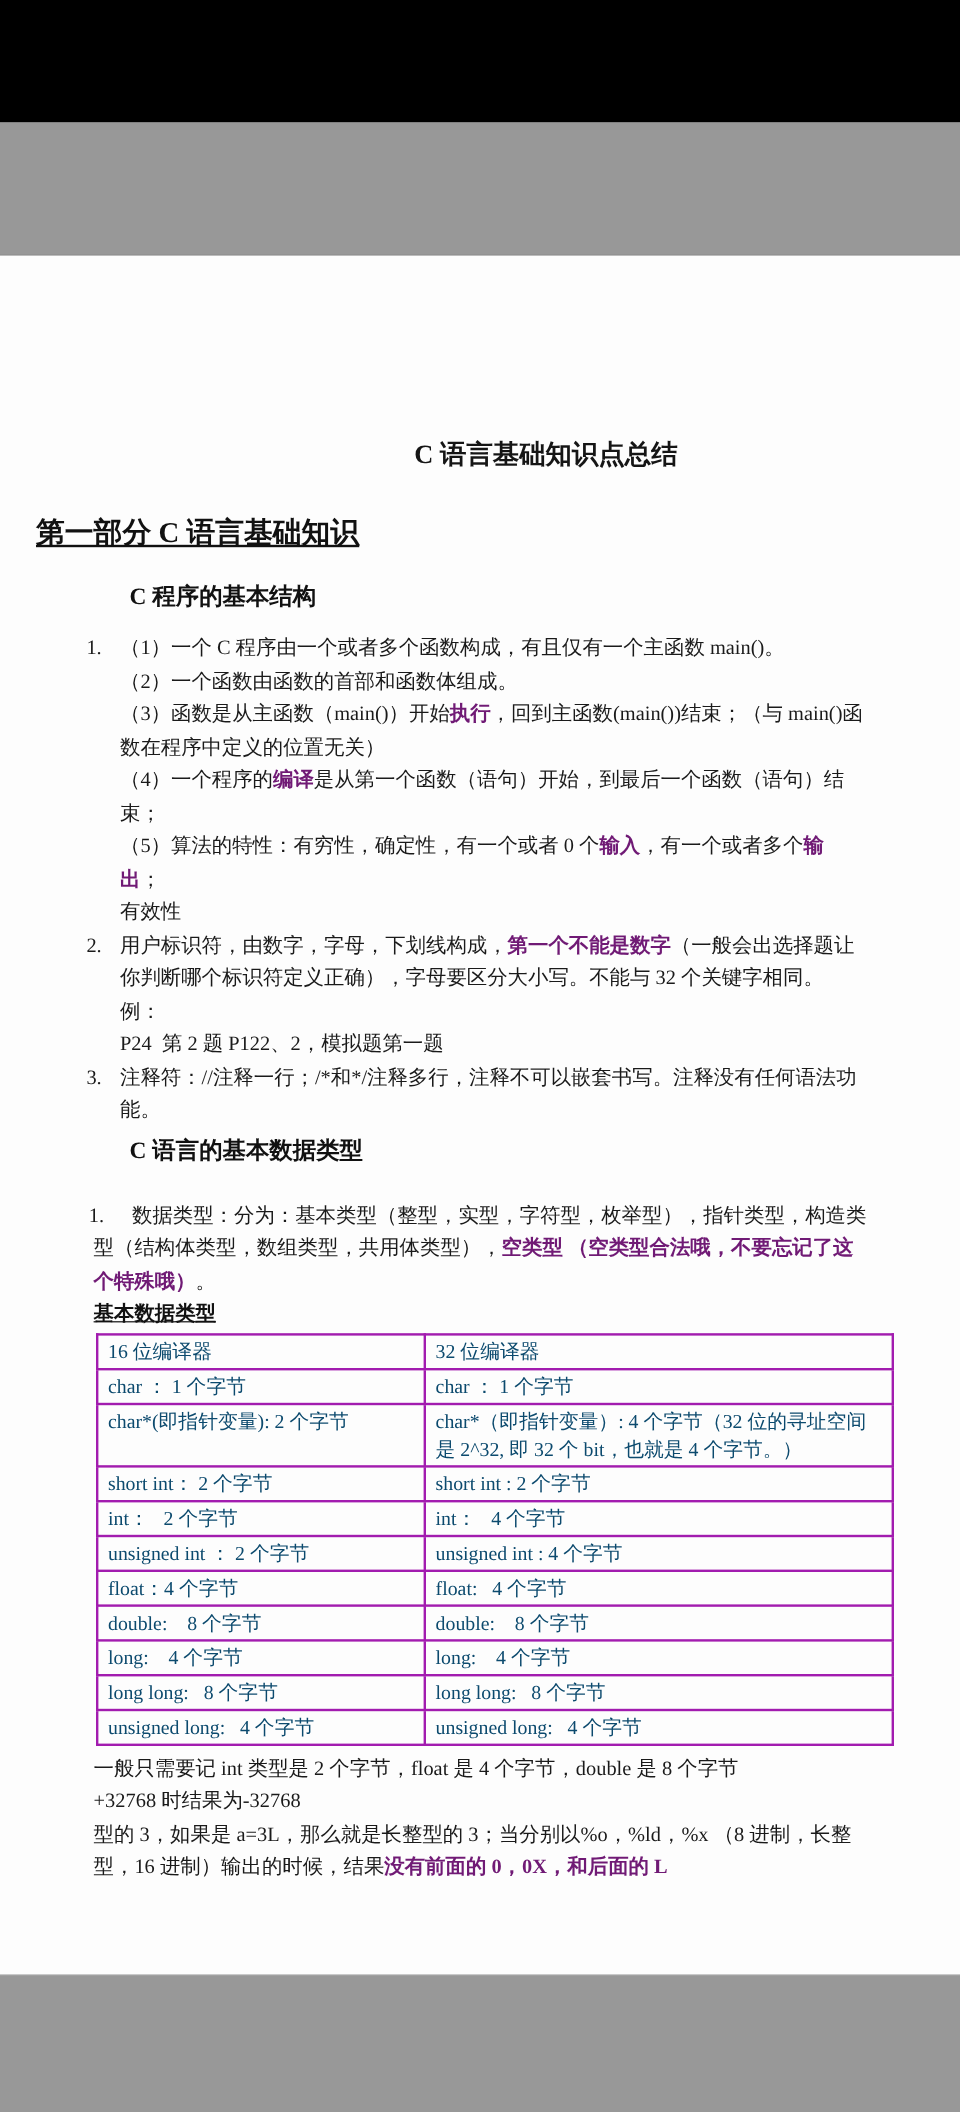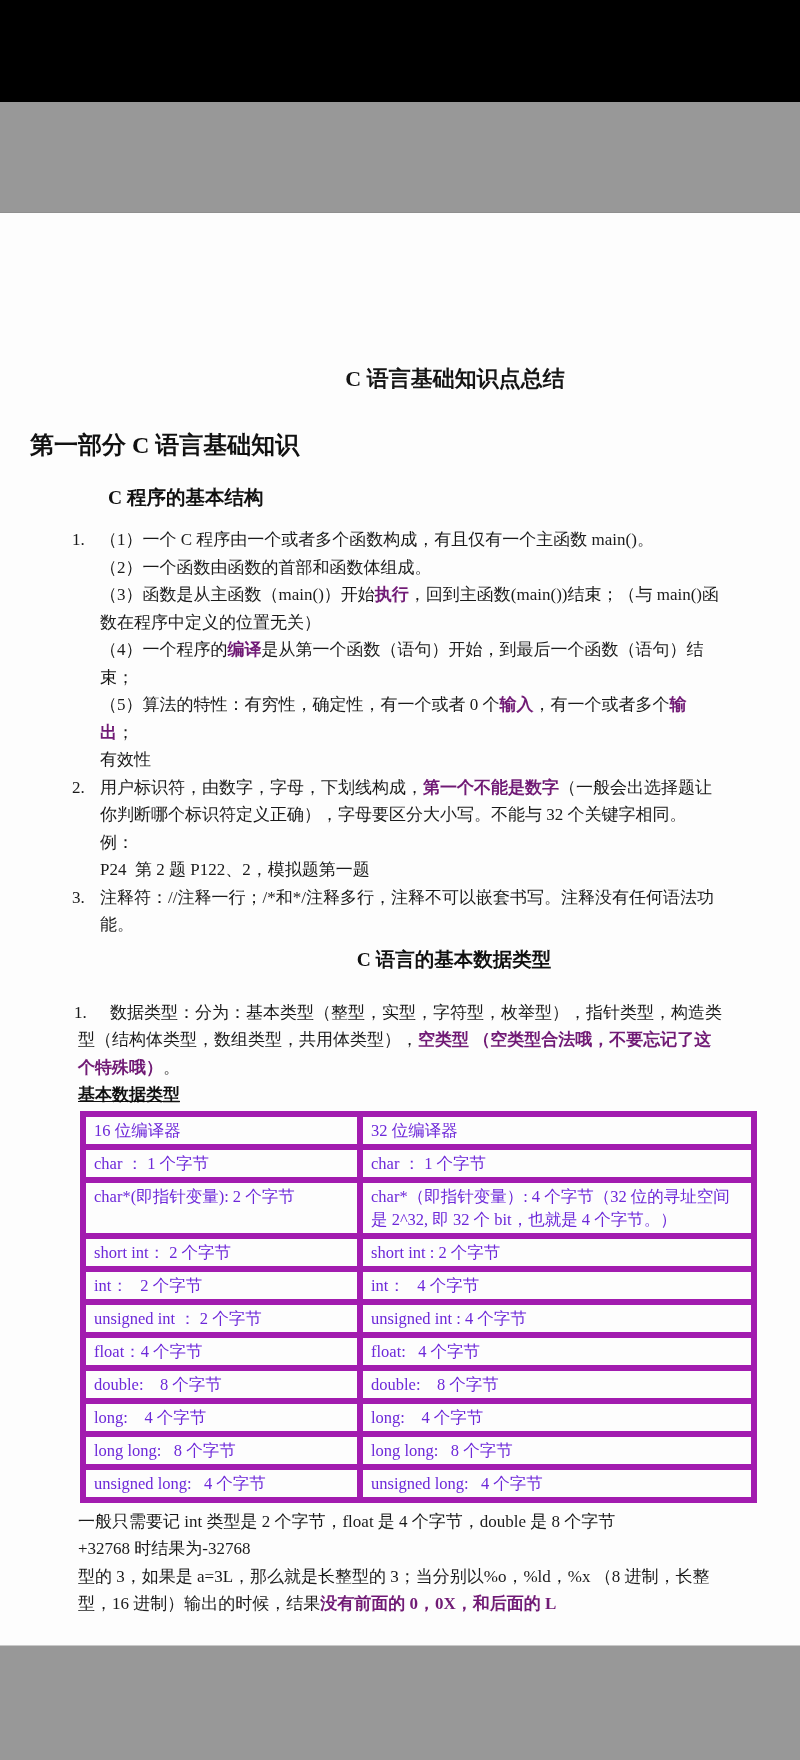--- a/index.html
+++ b/index.html
@@ -19,27 +19,27 @@
 
   
   .doc-title{
     margin:150px 0 0 0;
     padding-left:110px;
     text-align:center;
     font-size:22px;font-weight:bold;line-height:32px;color:#151515;
   }
   .part-heading{
     margin:32px 0 0 30px;
-    font-size:24px;font-weight:bold;line-height:36px;color:#111;
+    font-size:24px;font-weight:bold;line-height:36px;color:#111;text-decoration:underline;
   }
   .section-heading{
     margin:20px 0 0 108px;
     font-size:19.5px;font-weight:bold;line-height:30px;color:#111;
   }
-  .section-heading.second{margin-top:6px;text-align:center;}
+  .section-heading.second{margin-top:6px;}
   .list{margin:13px 80px 0 72px;}
   .item{position:relative;margin-left:28px;}
   .num{position:absolute;left:-28px;top:0;}
   .tl{line-height:27.5px;font-size:17px;white-space:pre-wrap;}
   b{font-weight:bold;color:#701a75;}
 
   .item-flat{position:relative;margin:24px 78px 0 78px;}
   .num2{display:inline-block;width:36px;margin-left:-4px;}
 
   .table-label{
@@ -47,26 +47,26 @@
     font-size:17px;font-weight:bold;line-height:27.5px;
     text-decoration:underline;color:#111;
   }
   table.dt{
     margin:2px 0 0 80px;
     border-collapse:collapse;
     width:627px;
     table-layout:fixed;
   }
   table.dt td{
-    border:6px solid #a21caf;
+    border:2px solid #a21caf;
     padding:2px 8px;
     font-size:16.5px;line-height:23px;
     white-space:pre-wrap;
     vertical-align:top;
-    color:#6d28d9;
+    color:#0c4a6e;
   }
   td.c1{width:255px;}
   td.c2{width:372px;}
 
   .notes{margin:5px 76px 0 78px;}
 </style>
 </head>
 <body>
 
 <div class="status-bar-top"></div>

